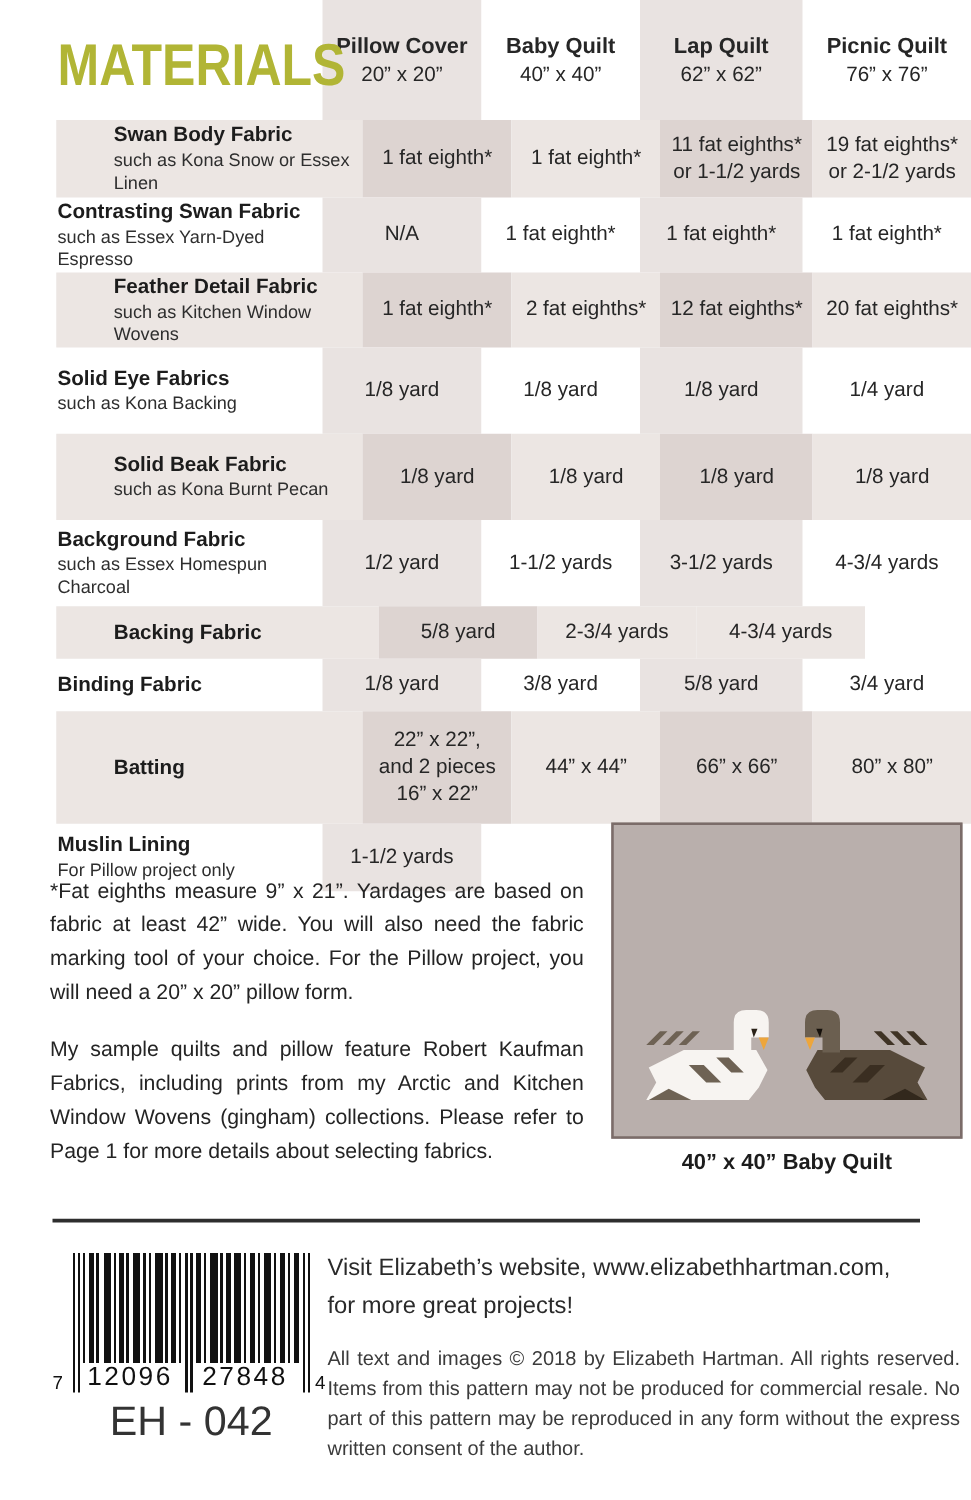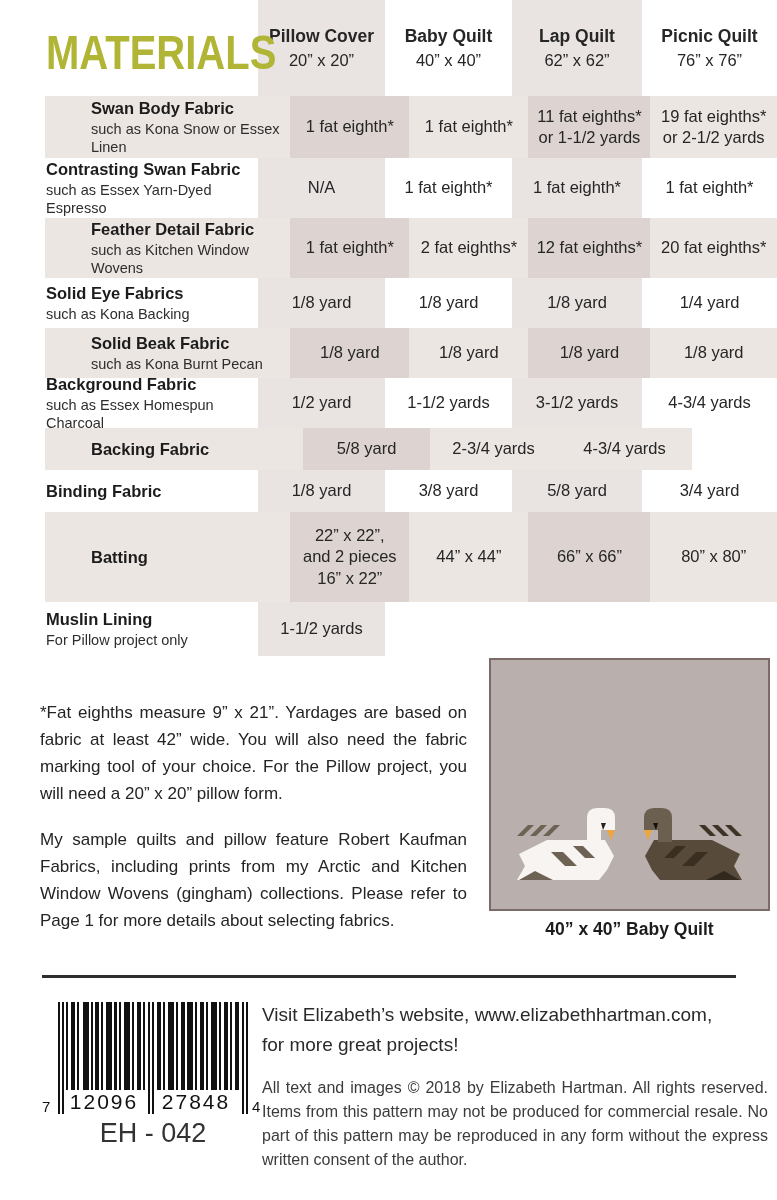--- a/index.html
+++ b/index.html
@@ -10,21 +10,21 @@
   .mat-table{position:absolute;left:0;top:0;width:777px;}
   .trow{display:flex;width:777px;}
   .cell{box-sizing:border-box;display:flex;flex-direction:column;justify-content:center;}
   .lab{width:258px;padding-left:46px;padding-right:6px;align-items:flex-start;}
   .v1{width:127px;} .v2{width:127px;} .v3{width:130px;} .v4{width:135px;}
   .val{align-items:center;text-align:center;font-size:16.5px;line-height:1.3;white-space:pre-line;}
   .cstripe{background:#e9e3e1;}
   .shade .cell{background:#ece6e3;}
   .shade .cstripe{background:#ddd4d1;}
   .shade .lab{background:#ece6e3;margin-left:45px;}
-  .h96{height:96px;} .h62{height:62px;} .h60{height:60px;} .h58{height:50px;}
+  .h96{height:96px;} .h62{height:62px;} .h60{height:60px;} .h58{height:69px;}
   .h42{height:42px;} .h90{height:90px;} .h54{height:54px;}
   .rname{font-weight:bold;font-size:16.5px;line-height:1.25;color:#1c1c1c;}
   .rsub{font-size:14.5px;line-height:1.25;color:#2e2e2e;margin-top:1px;}
   .hname{font-weight:bold;font-size:17.5px;text-align:center;}
   .hsize{font-size:16.5px;text-align:center;margin-top:4px;}
   .title{font-weight:bold;font-size:40px;letter-spacing:0px;color:#b1b535;
          transform:scaleY(1.18);transform-origin:left center;margin-top:10px;}
 
   
   .notes{position:absolute;left:40px;top:700px;width:427px;font-size:17px;line-height:1.58;
@@ -38,21 +38,21 @@
   .fig-cap{width:281px;text-align:center;font-weight:bold;font-size:17.5px;margin-top:8px;color:#1c1c1c;}
 
   
   .rule{position:absolute;left:42px;top:975px;width:694px;height:3px;background:#2e2e2e;}
   .barcode{position:absolute;left:58px;top:1002px;width:190px;height:170px;}
   .barcode svg{position:absolute;left:0;top:0;}
   .bd{position:absolute;font-size:21px;letter-spacing:2px;color:#111;top:88px;width:76px;text-align:center;}
   .bd-l{left:8px;} .bd-r{left:100px;}
   .bd-7{position:absolute;left:-16px;top:96px;font-size:15px;color:#111;}
   .bd-4{position:absolute;left:194px;top:96px;font-size:15px;color:#111;}
-  .bcode{position:absolute;left:0;top:116px;width:190px;text-align:center;font-size:27px;color:#333;}
+  .bcode{position:absolute;left:0;top:116px;width:190px;text-align:center;font-size:33px;color:#333;}
   .ftext{position:absolute;left:262px;top:1000px;width:506px;}
   .fvisit{font-size:19px;line-height:1.6;color:#2a2a2a;}
   .fcopy{margin-top:15px;font-size:16px;line-height:1.5;color:#3b3b3b;text-align:justify;}
 </style>
 </head>
 <body>
 
 <div class="page">
 
   <div class="mat-table">

